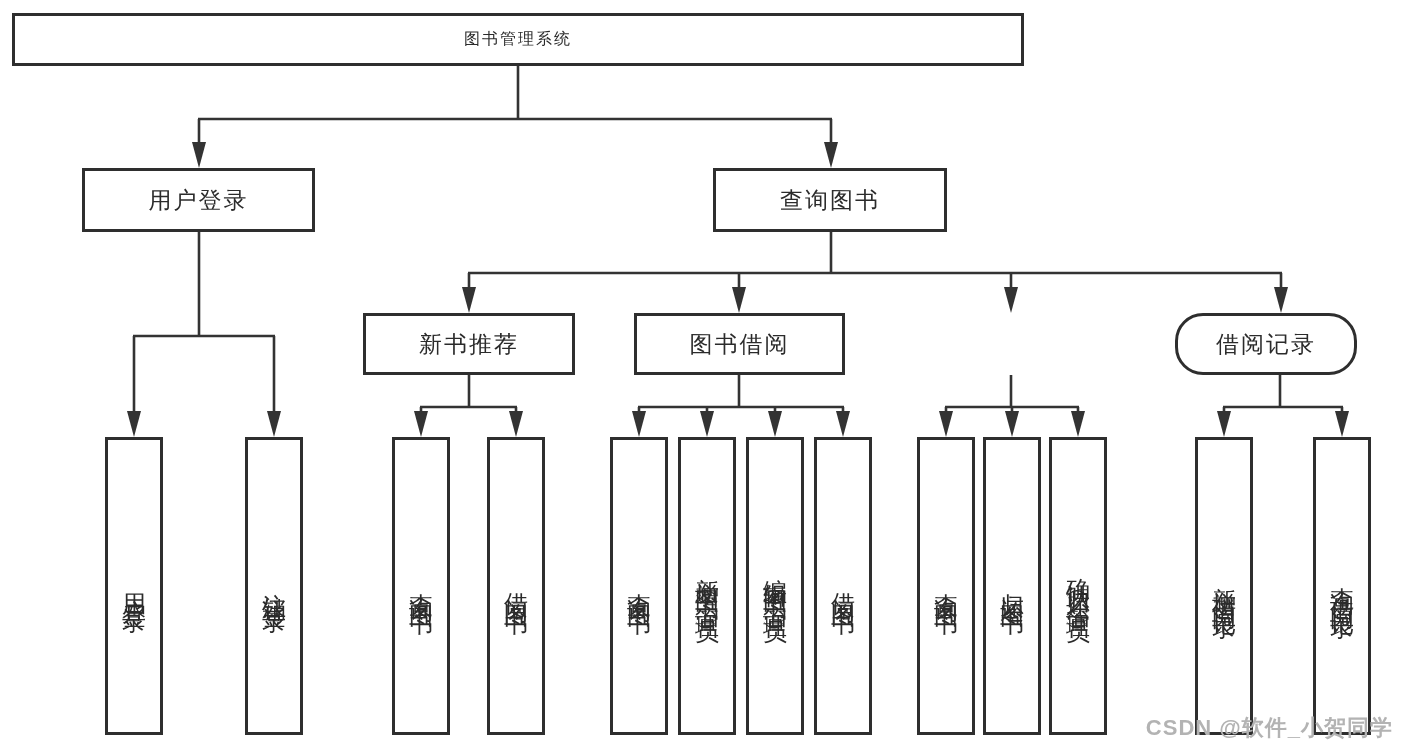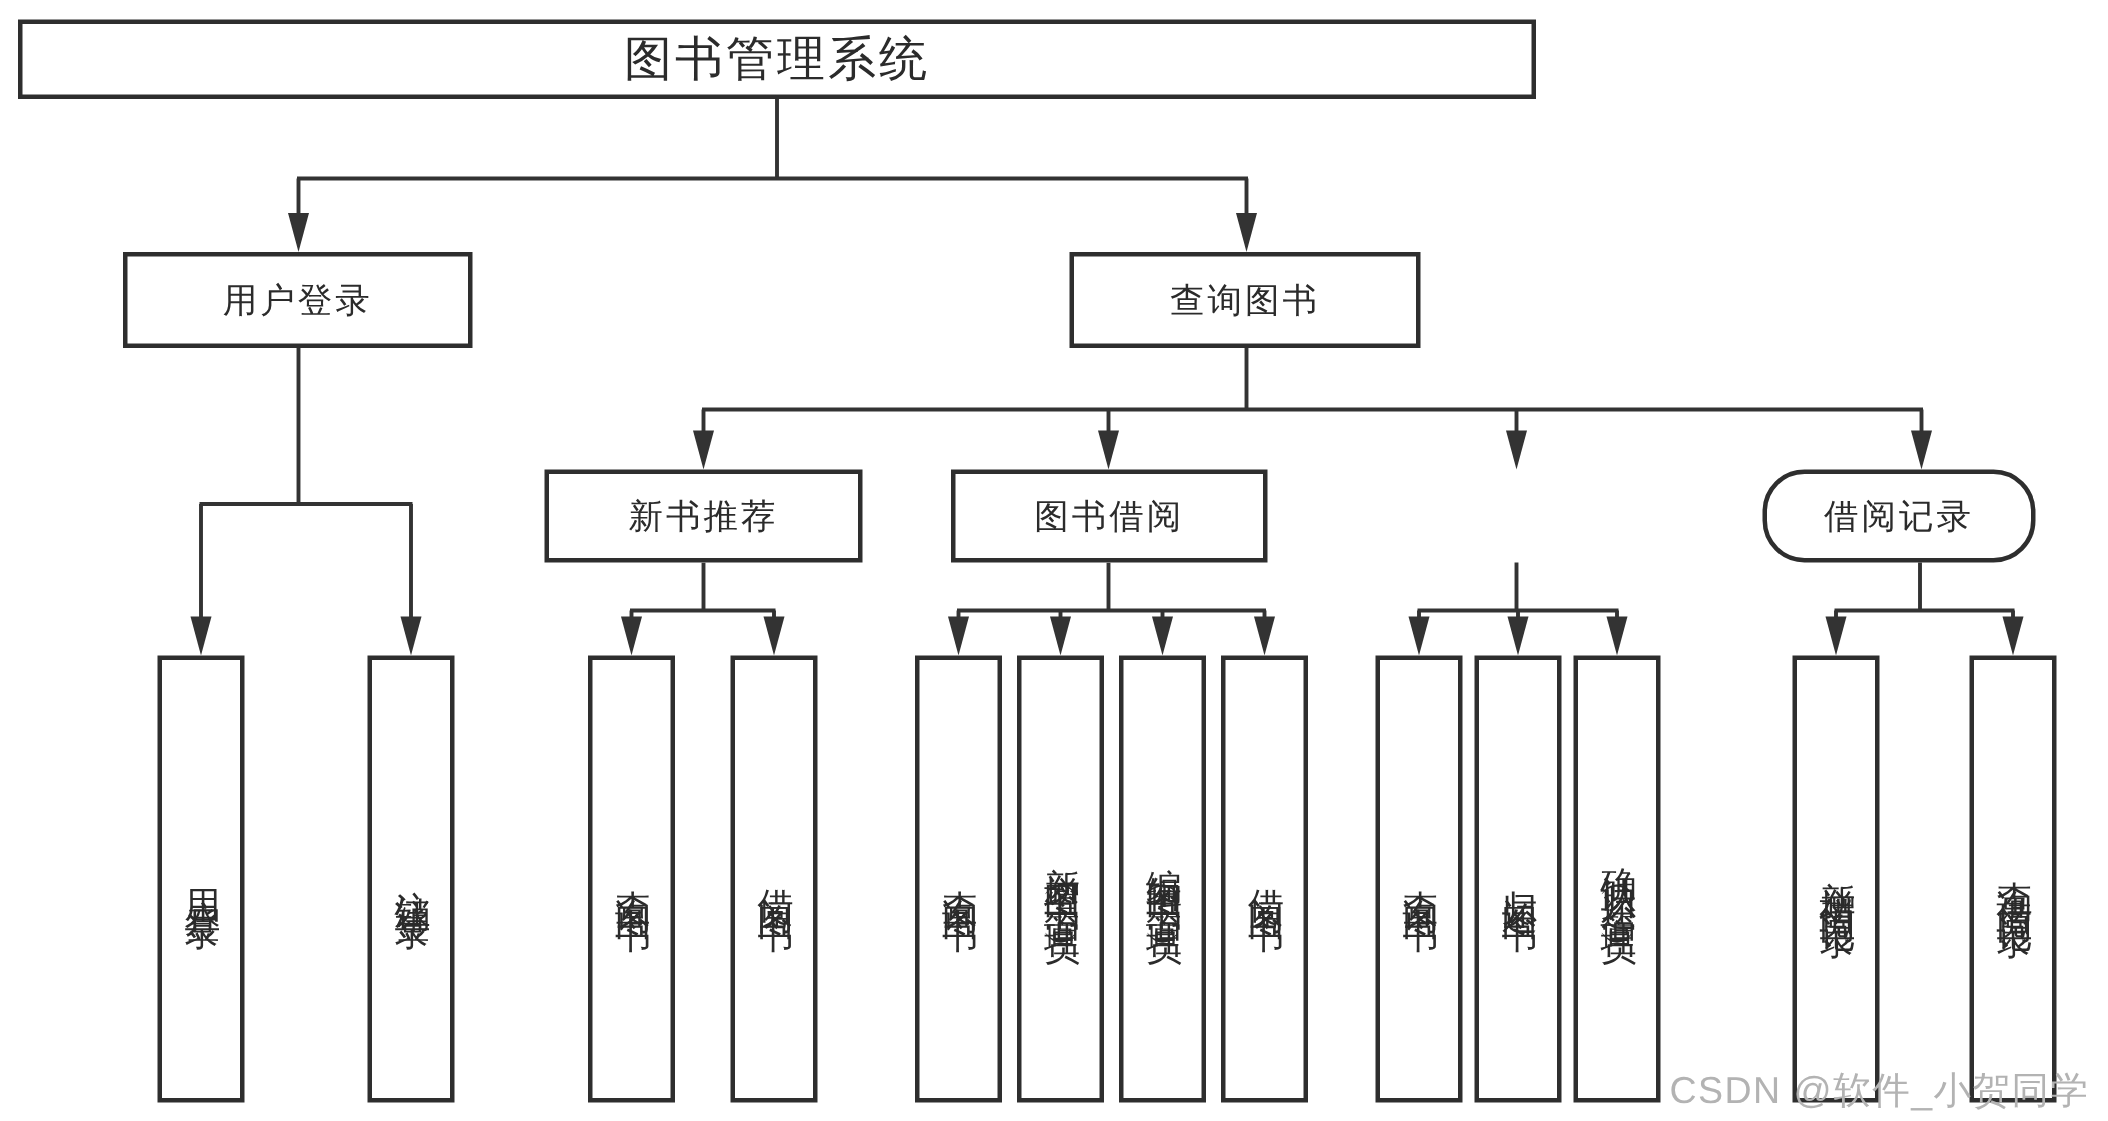--- a/index.html
+++ b/index.html
@@ -40,42 +40,43 @@
     justify-content: center;
   }
   .hbox {
     font-size: 23px;
     letter-spacing: 2px;
     white-space: nowrap;
   }
   .root {
     left: 12px; top: 13px;
     width: 1012px; height: 53px;
-    font-size: 32px;
+    font-size: 16px;
   }
   .lvl2 { top: 168px; height: 64px; }
   .lvl3 { top: 313px; height: 62px; }
   .vbox {
     top: 437px;
     width: 58px; height: 298px;
     writing-mode: vertical-rl;
     text-orientation: mixed;
     font-size: 24px;
     letter-spacing: 6px;
     line-height: 58px;
   }
   .watermark {
     position: absolute;
     right: 12px;
     bottom: 4px;
-    font-size: 25px;
+    font-size: 22px;
     letter-spacing: 1px;
     color: var(--wm, #b3b3b3);
     white-space: nowrap;
     z-index: 5;
+    font-weight: bold;
   }
 </style>
 </head>
 <body>
 
 <div class="stage" style="--line: #333333; --border: #2e2e2e; --boxbg: #ffffff; --text: #2b2b2b; --wm: #b3b3b3; --bg: #ffffff;">
 
   <svg class="connector" viewBox="0 0 1405 747" xmlns="http://www.w3.org/2000/svg">
 
     <line x1="518" y1="66" x2="518" y2="119"></line>

